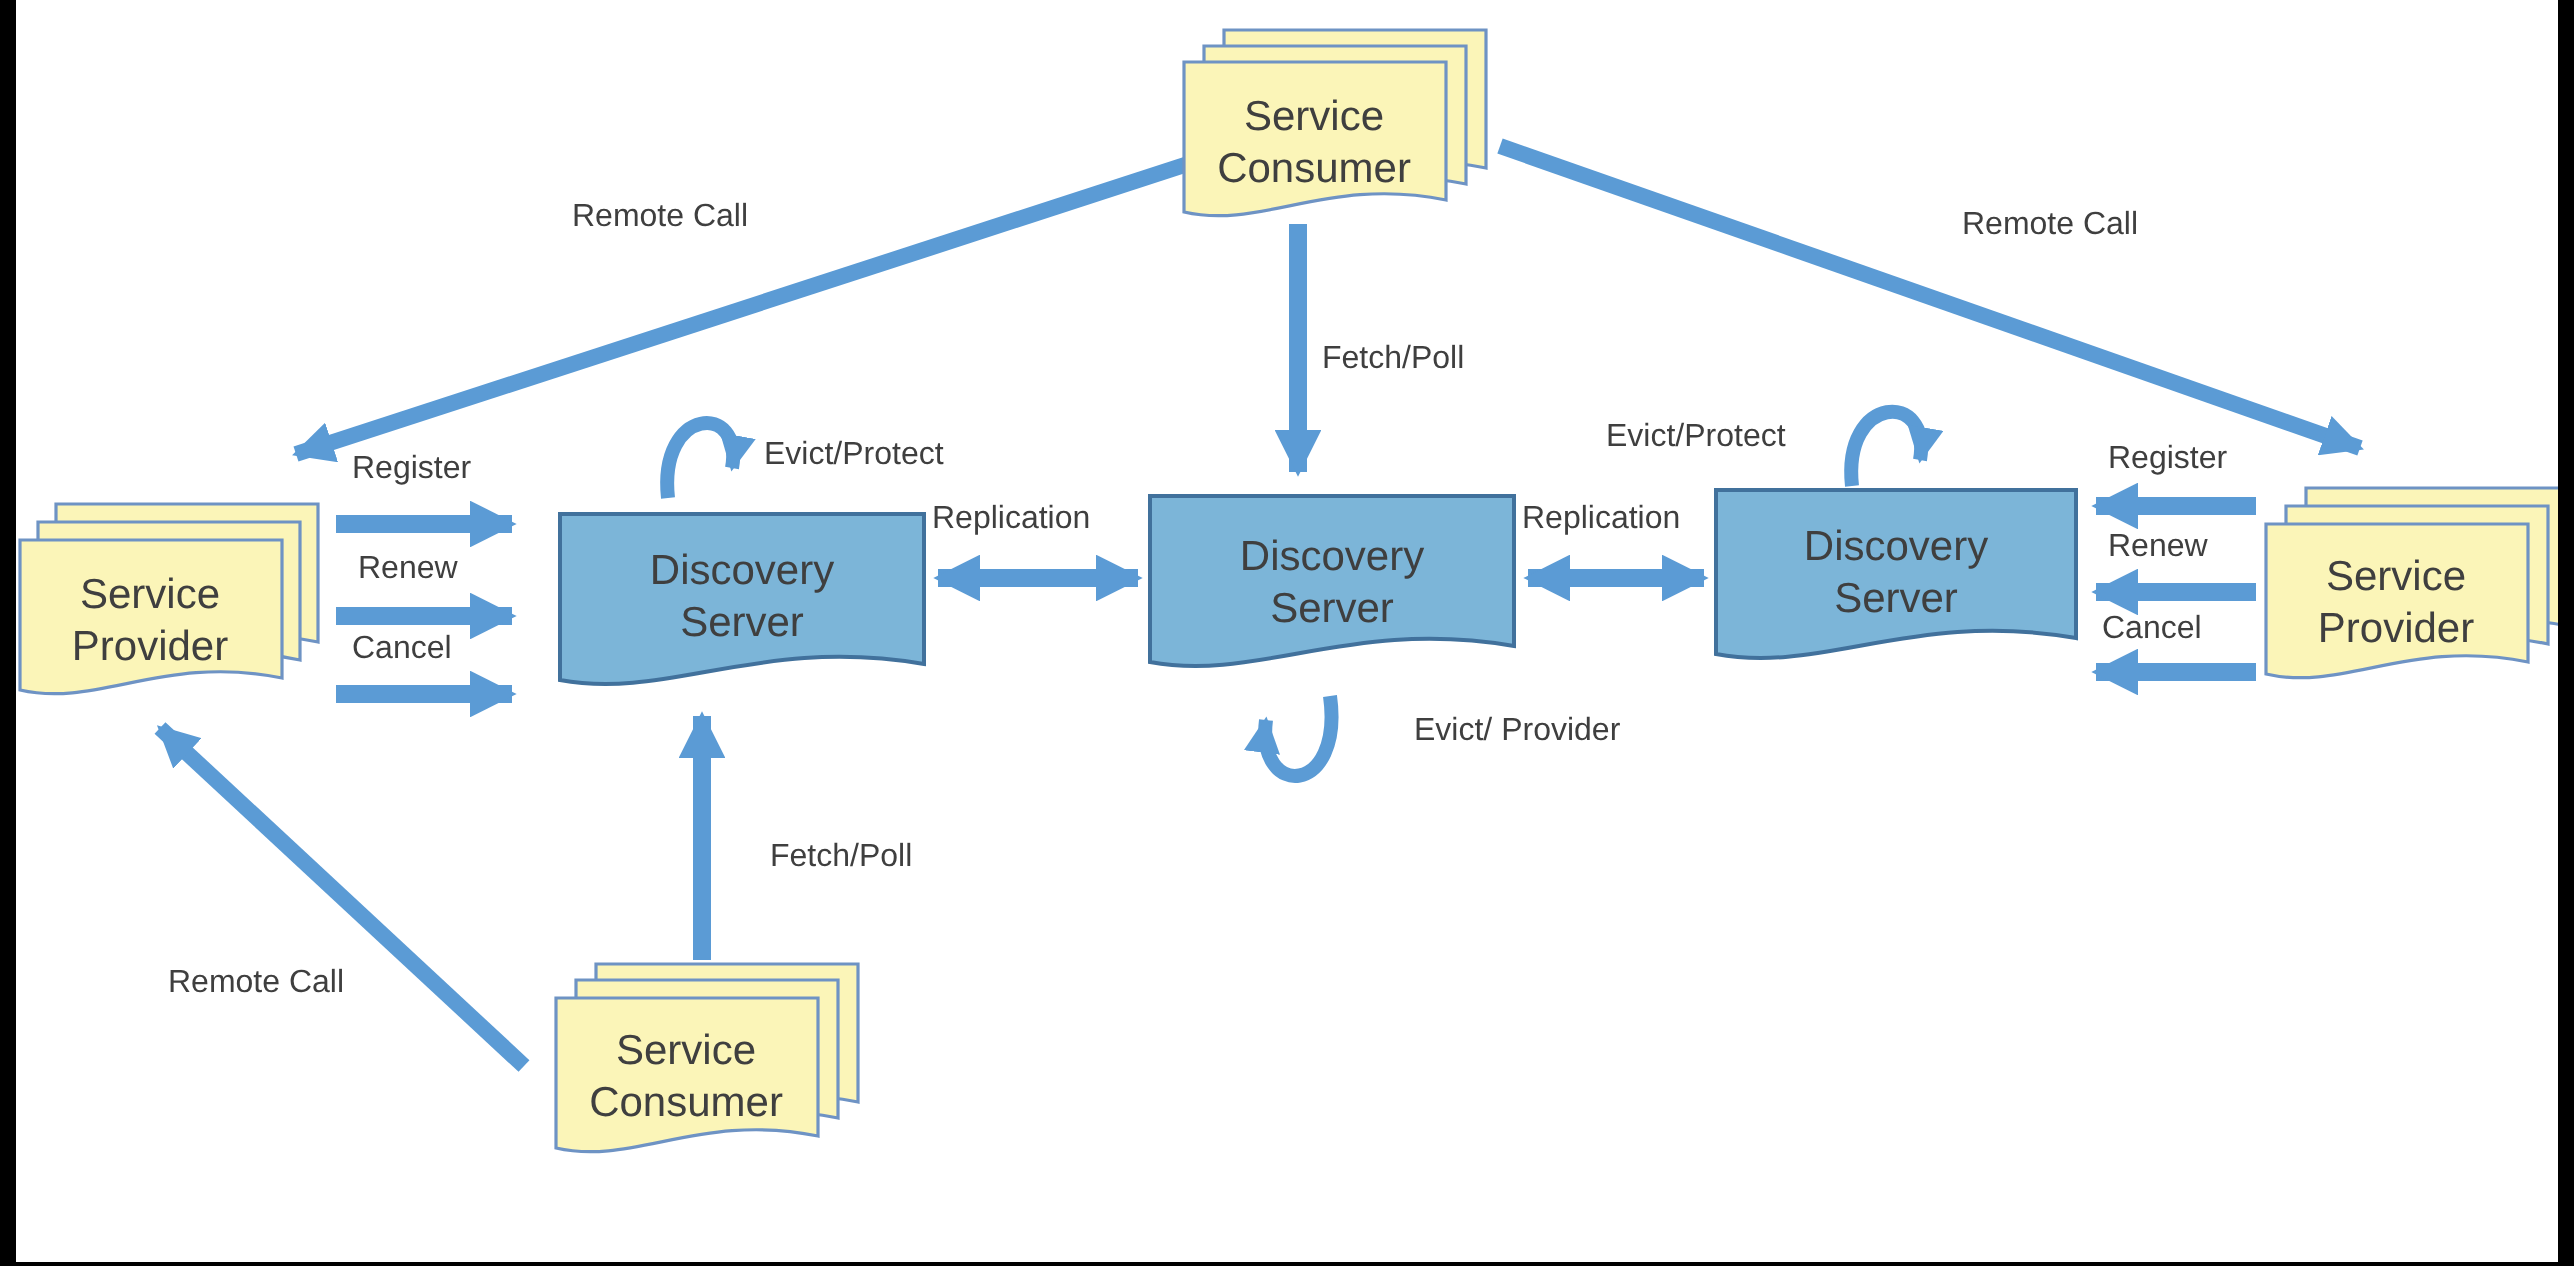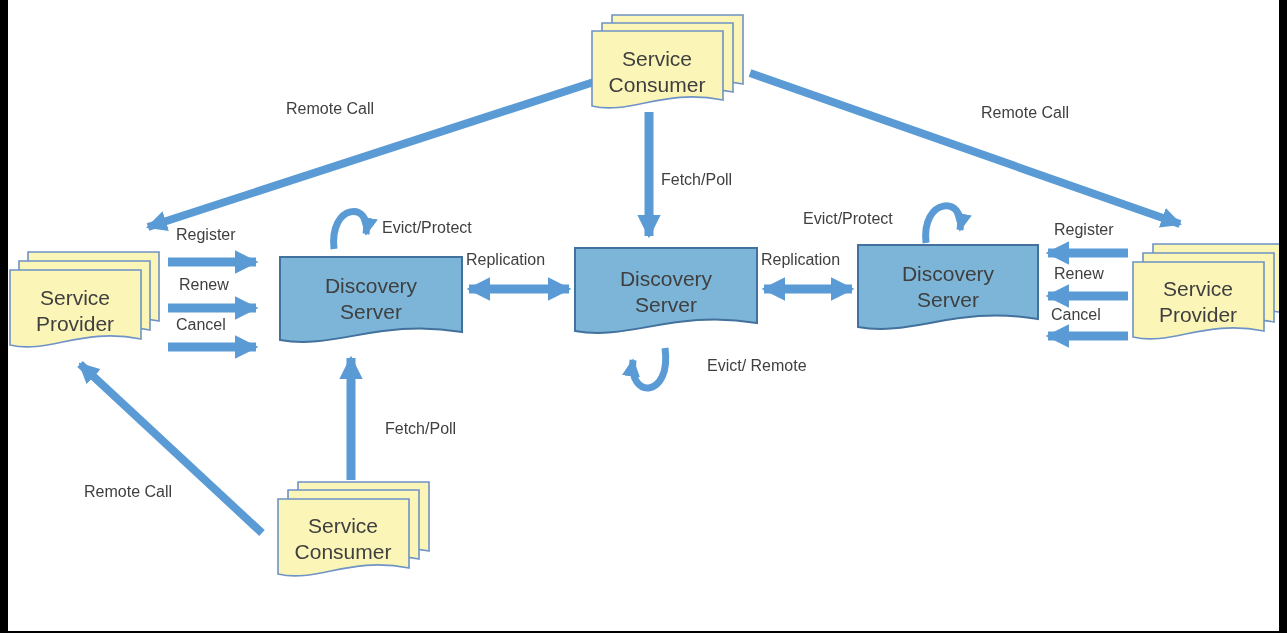--- a/index.html
+++ b/index.html
@@ -126,21 +126,21 @@
   <div class="lbl" style="left:286px;  top:101px;">Remote Call</div>
   <div class="lbl" style="left:981px;  top:105px;">Remote Call</div>
   <div class="lbl" style="left:661px;  top:172px;">Fetch/Poll</div>
   <div class="lbl" style="left:176px;  top:227px;">Register</div>
   <div class="lbl" style="left:179px;  top:277px;">Renew</div>
   <div class="lbl" style="left:176px;  top:317px;">Cancel</div>
   <div class="lbl" style="left:382px;  top:220px;">Evict/Protect</div>
   <div class="lbl" style="left:466px;  top:252px;">Replication</div>
   <div class="lbl" style="left:761px;  top:252px;">Replication</div>
   <div class="lbl" style="left:803px;  top:211px;">Evict/Protect</div>
-  <div class="lbl" style="left:707px;  top:358px;">Evict/ Remote</div>
+  <div class="lbl" style="left:707px;  top:358px;">Evict/ Provider</div>
   <div class="lbl" style="left:1054px; top:222px;">Register</div>
   <div class="lbl" style="left:1054px; top:266px;">Renew</div>
   <div class="lbl" style="left:1051px; top:307px;">Cancel</div>
   <div class="lbl" style="left:385px;  top:421px;">Fetch/Poll</div>
   <div class="lbl" style="left:84px;   top:484px;">Remote Call</div>
 
   <div class="bar left"></div>
   <div class="bar right"></div>
   <div class="bar bottom"></div>
 </div>

